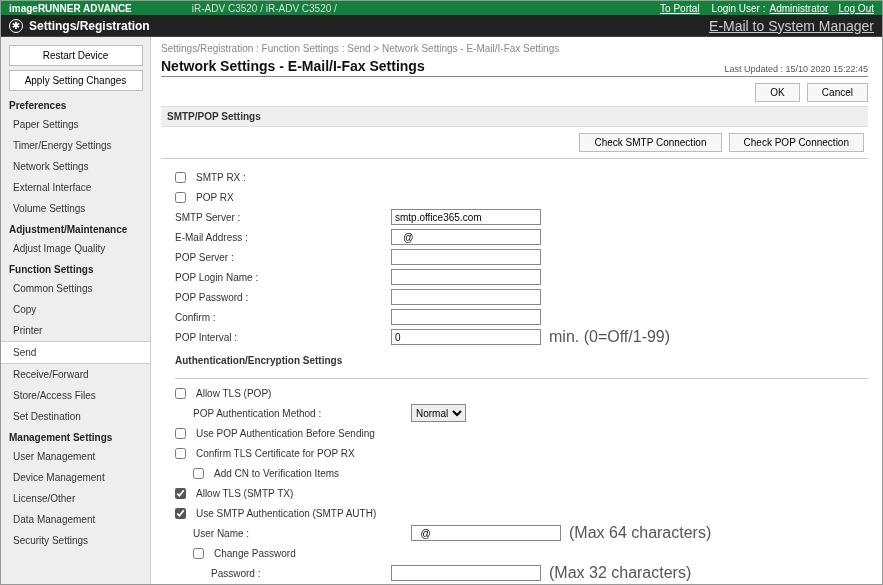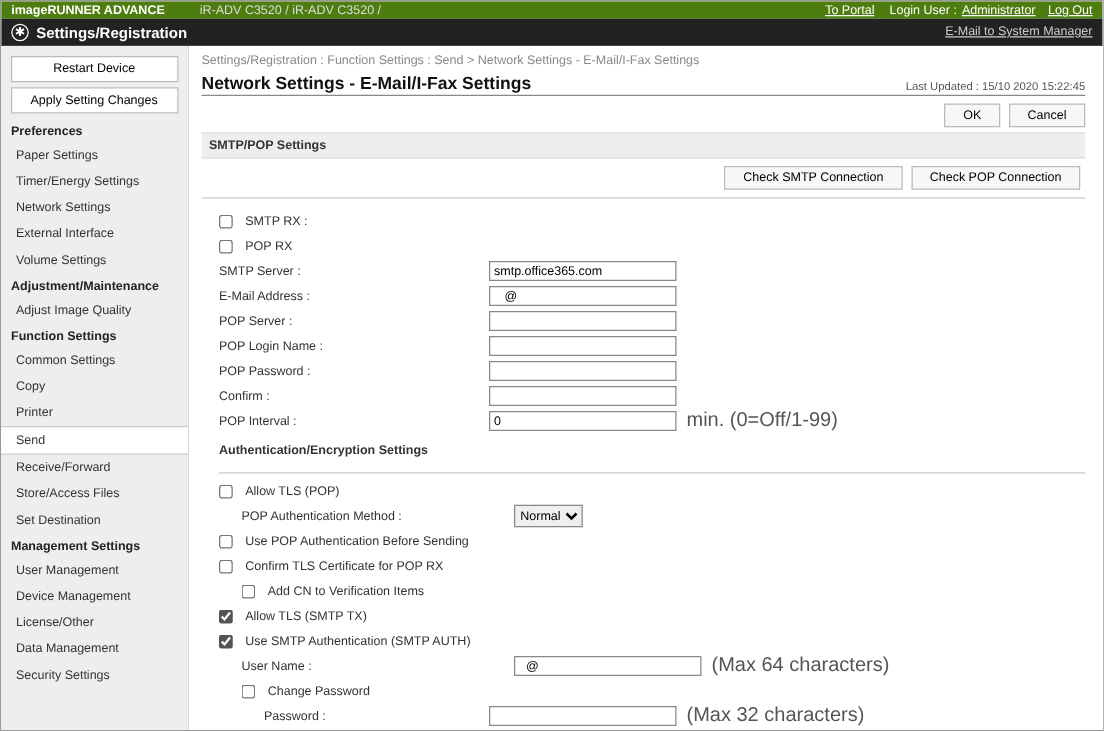--- a/index.html
+++ b/index.html
@@ -1,31 +1,31 @@
 <!DOCTYPE html>
 <html><head>
 <meta charset="utf-8">
 <style>
   * { box-sizing: border-box; margin: 0; padding: 0; }
   body { font-family: Arial, Helvetica, sans-serif; font-size: 11px; color: #333; background: #fff; width: 883px; height: 585px; overflow: hidden; border: 1px solid #999; }
   
   
-  .topbar { background: #4d7c0f; color: #fff; height: 14px; display: flex; align-items: center; padding: 0 8px; font-size: 10px; }
+  .topbar { background: #15803d; color: #fff; height: 14px; display: flex; align-items: center; padding: 0 8px; font-size: 10px; }
   .topbar .brand { font-weight: bold; }
-  .topbar .models { margin-left: 28px; color: #ddd; }
+  .topbar .models { margin-left: 60px; color: #ddd; }
   .topbar .spacer { flex: 1; }
   .topbar a { color: #fff; text-decoration: none; margin-left: 10px; }
   .topbar a.underline { text-decoration: underline; }
   
   
   .secondbar { background: #222; color: #fff; height: 22px; display: flex; align-items: center; padding: 0 8px; font-size: 12px; border-bottom: 1px solid #444;}
   .secondbar .gear { width:14px; height:14px; border:1.5px solid #fff; border-radius:50%; display:inline-flex; align-items:center; justify-content:center; margin-right:6px; font-size:10px;}
   .secondbar .title { font-weight: bold; }
   .secondbar .spacer { flex:1; }
-  .secondbar .maillink { font-size:10px; color:#ccc; text-decoration: underline; }
+  .secondbar .maillink { font-size:14px; color:#ccc; text-decoration: underline; }
   
   
   .layout { display:flex; height: calc(585px - 14px - 22px - 2px); }
   
   .sidebar { width: 150px; background: #eee; border-right: 1px solid #ccc; padding-top:6px; overflow-y:auto;}
   .sidebar .btn { display:block; width: 134px; margin: 2px auto 4px; padding: 4px 0; text-align:center; background:#fff; border:1px solid #bbb; font-size:10px; cursor:pointer;}
   .sidebar .grouphdr { font-weight:bold; padding:5px 8px 3px; font-size:10px; color:#222;}
   .sidebar .navitem { display:block; padding:5px 6px 5px 12px; font-size:10px; color:#333; text-decoration:none; cursor:pointer;}
   .sidebar .navitem.active { background:#fff; border-top:1px solid #ccc; border-bottom:1px solid #ccc; margin-right:-1px; position:relative;}
   

